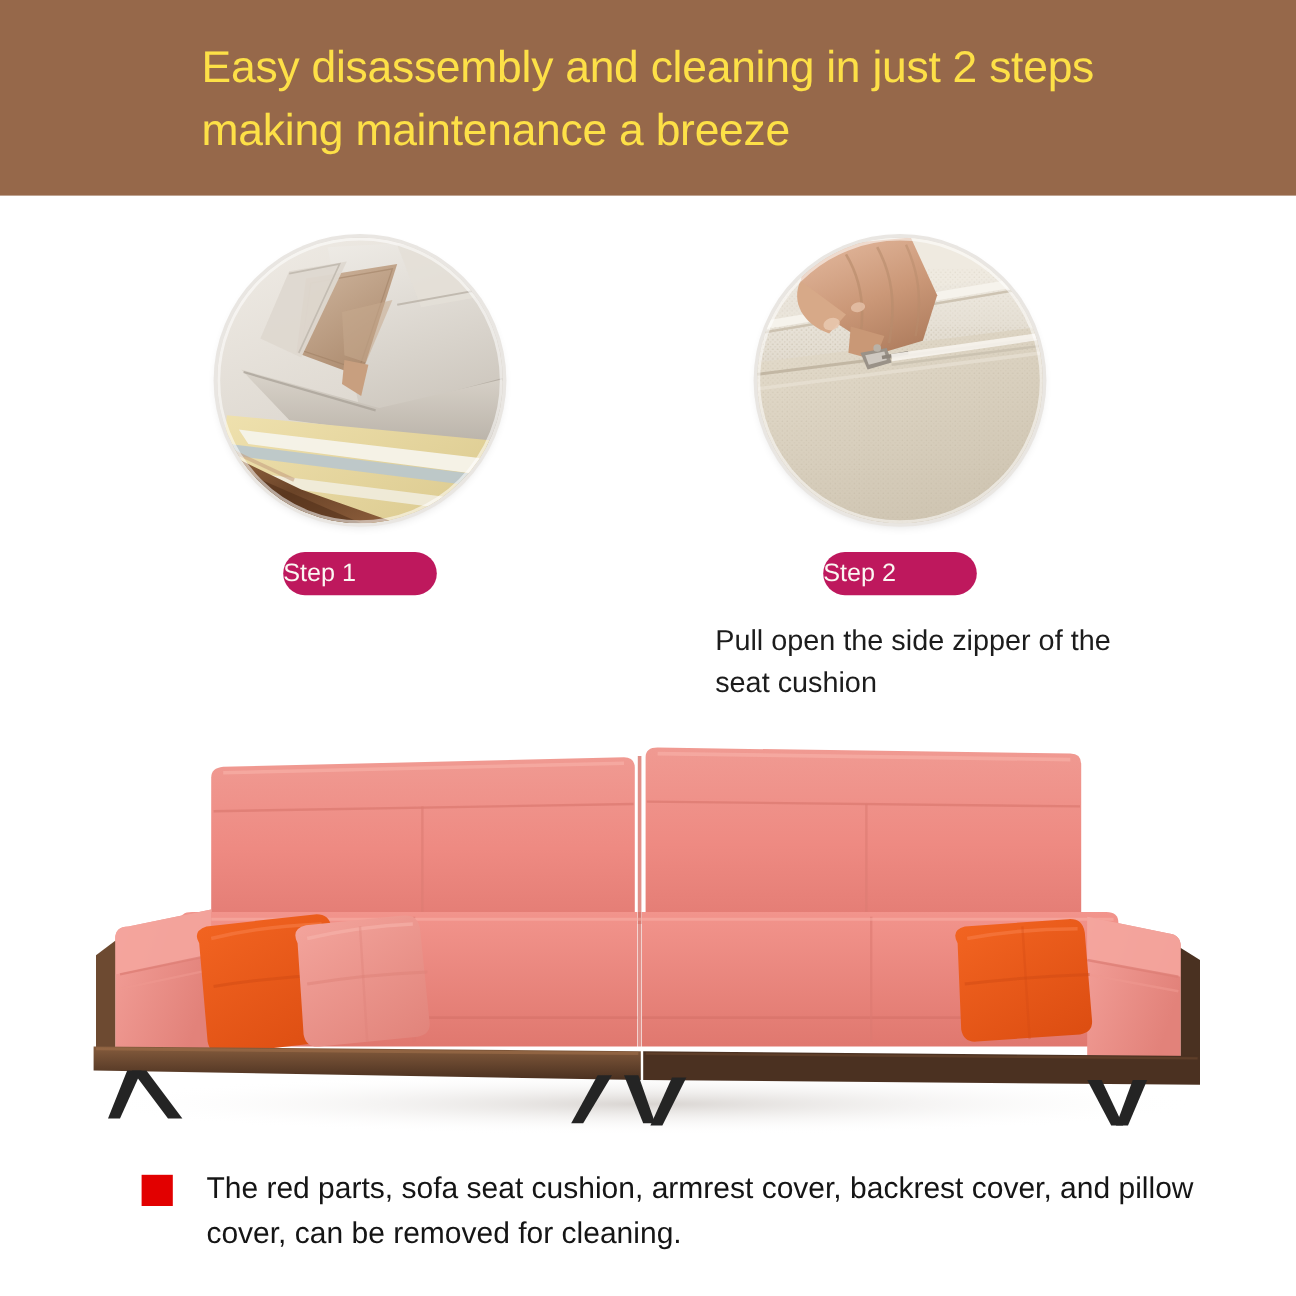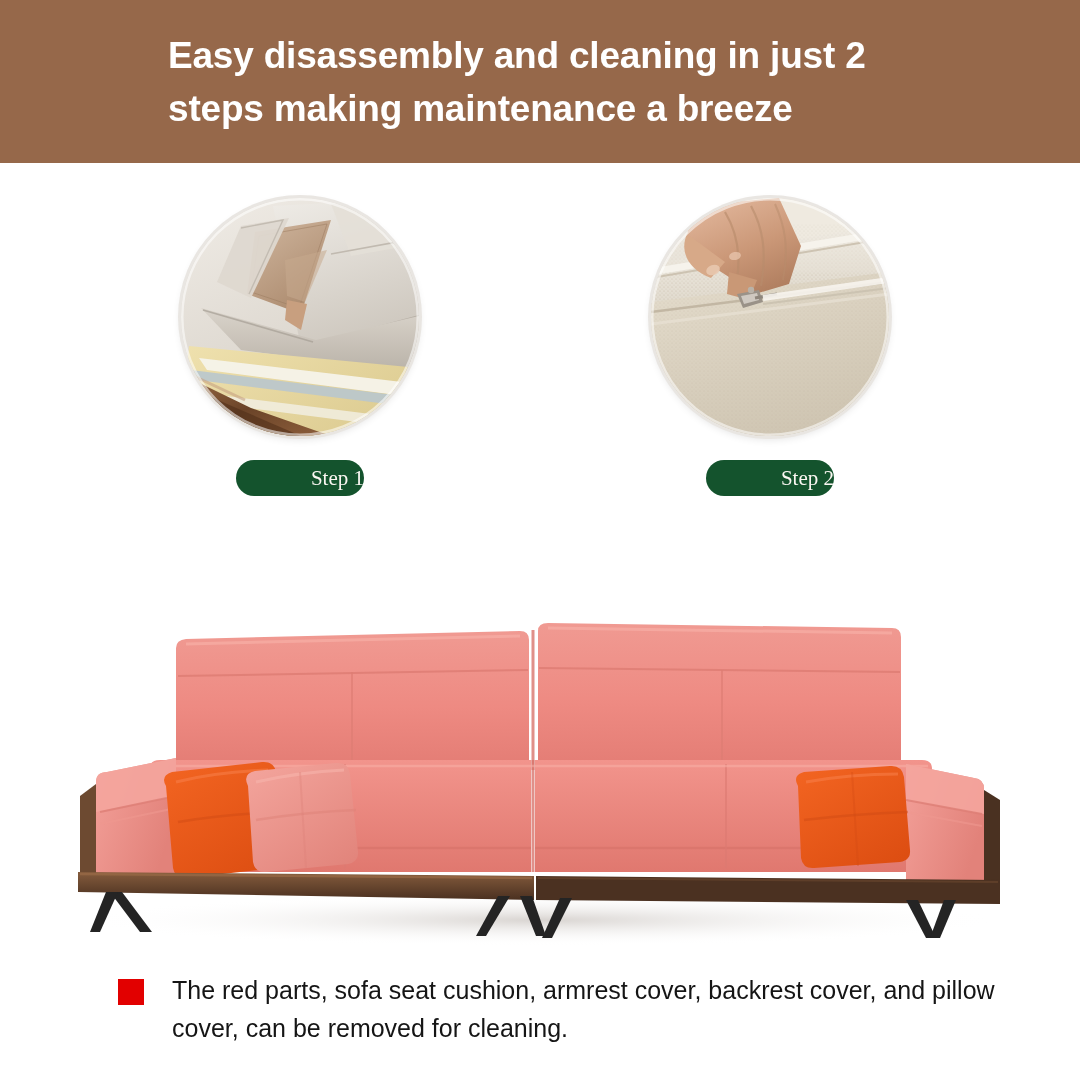--- a/index.html
+++ b/index.html
@@ -22,68 +22,68 @@
     top: 0;
     width: 1080px;
     height: 163px;
     background: #96684a;
   }
   .header-title {
     position: absolute;
     left: 168px;
     top: 30px;
     width: 800px;
-    color: #ffffff;
+    color: #fde047;
     font-size: 37px;
-    font-weight: bold;
+    font-weight: normal;
     line-height: 1.42;
     letter-spacing: -0.2px;
   }
 
   
   .steps-row {
     position: absolute;
     left: 0;
     top: 180px;
     width: 1080px;
     height: 410px;
   }
   .step-col {
     position: absolute;
     top: 0;
     width: 420px;
   }
   .step-col.col-1 { left: 90px; }
-  .step-col.col-2 { left: 560px; }
+  .step-col.col-2 { left: 540px; }
 
   .step-photo {
     position: relative;
     width: 238px;
     height: 238px;
     margin: 18px auto 0 auto;
     border-radius: 50%;
     overflow: hidden;
     box-shadow: 0 0 0 3px #e9e6e2, 0 3px 8px rgba(0,0,0,0.12);
     background: #ded9d2;
   }
   .step-photo svg { display: block; width: 100%; height: 100%; }
 
   .step-badge {
     display: block;
     margin: 24px auto 0 auto;
     width: 128px;
     height: 36px;
     line-height: 36px;
-    text-align: right;
-    background: #14532d;
+    text-align: left;
+    background: #be185d;
     color: #fbf7f2;
     font-size: 21px;
     border-radius: 18px;
     border: none;
-    font-family: Liberation Serif, serif;
+    font-family: Liberation Sans, sans-serif;
     padding: 0;
     cursor: pointer;
   }
   .step-caption {
     margin: 22px 0 0 0;
     width: 330px;
     color: #1c1c1c;
     font-size: 24px;
     line-height: 1.45;
     text-align: left;
@@ -269,20 +269,21 @@
         <path d="M104 100 L126 96" stroke="#8e867c" stroke-width="3" fill="none"></path>
         <circle cx="100" cy="92" r="3.2" fill="#b9b2a8"></circle>
 
         <path d="M112 100 L238 82" stroke="#f7f4ee" stroke-width="6" fill="none" opacity="0.9"></path>
         <path d="M112 106 L238 90" stroke="#c8bfae" stroke-width="2" fill="none" opacity="0.8"></path>
 
         <circle cx="119" cy="119" r="118" fill="none" stroke="#ffffff" stroke-width="3" opacity="0.55"></circle>
       </svg>
     </div>
     <button class="step-badge">Step 2</button>
+    <p class="step-caption">Pull open the side zipper of the seat cushion</p>
   </div>
 </div>
 
 <div class="sofa-area">
   <svg viewBox="0 0 1080 360" preserveAspectRatio="none" aria-hidden="true">
     <defs>
       <linearGradient id="coralBack" x1="0" y1="0" x2="0" y2="1">
         <stop offset="0" stop-color="#f09a92"></stop>
         <stop offset="0.55" stop-color="#ee8a82"></stop>
         <stop offset="1" stop-color="#e37c74"></stop>

